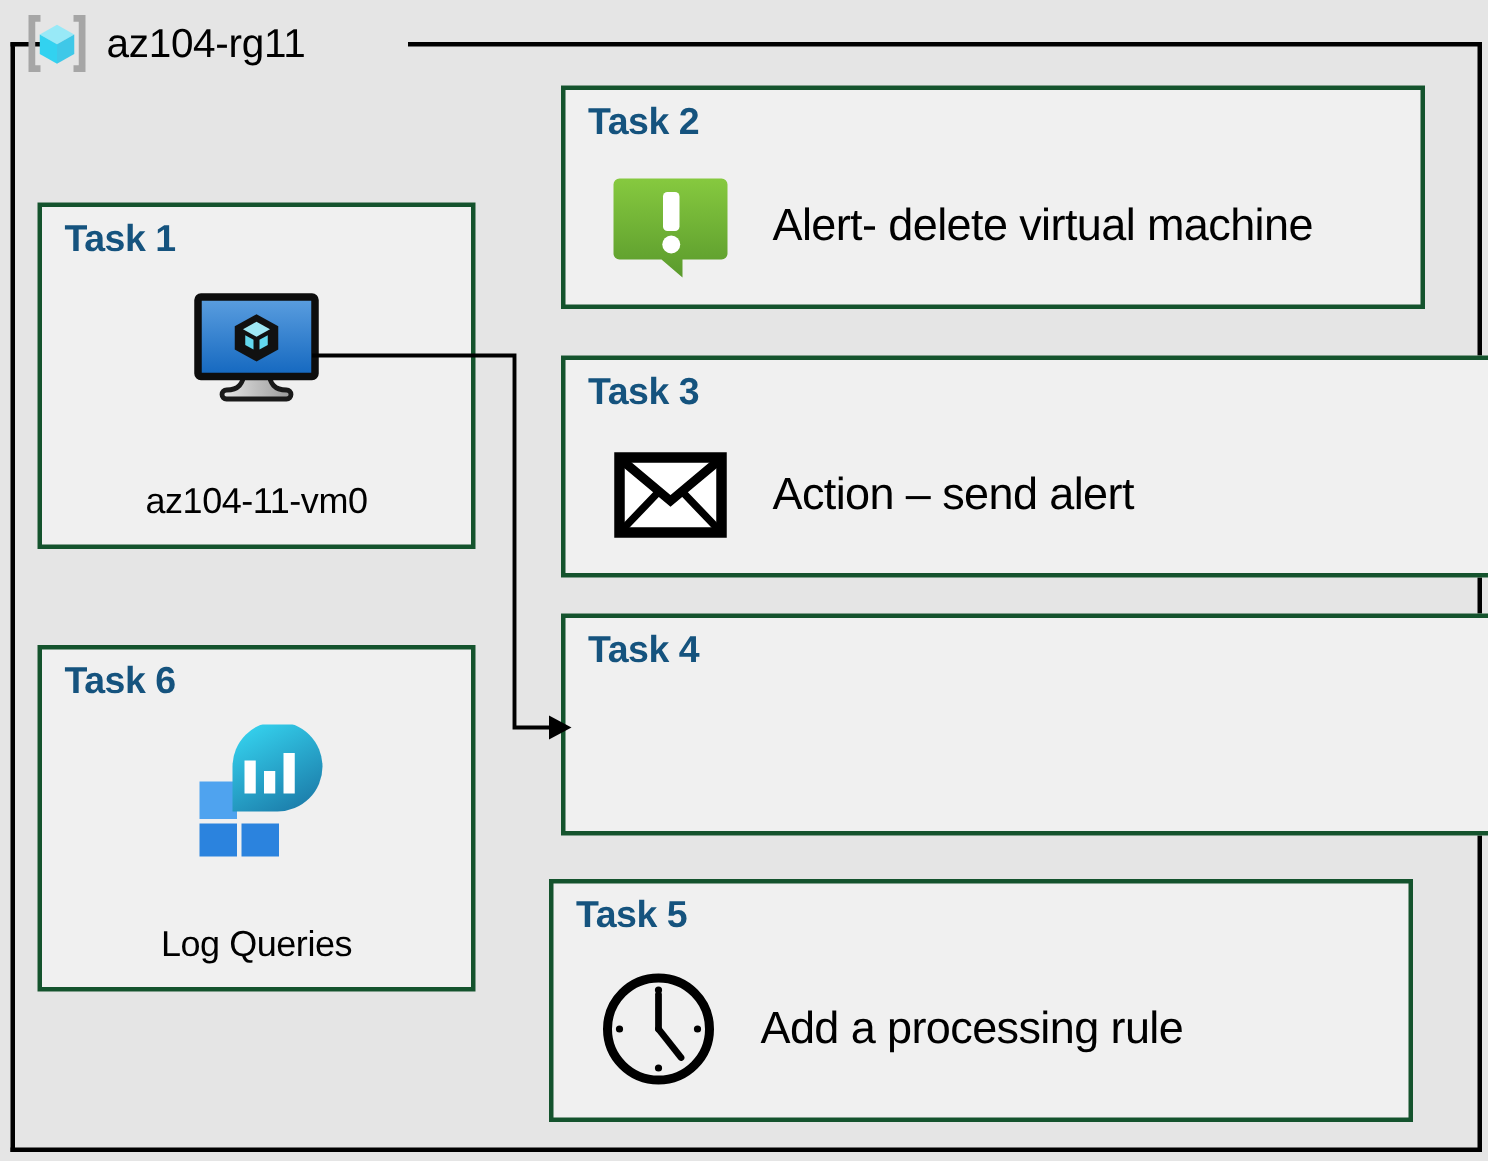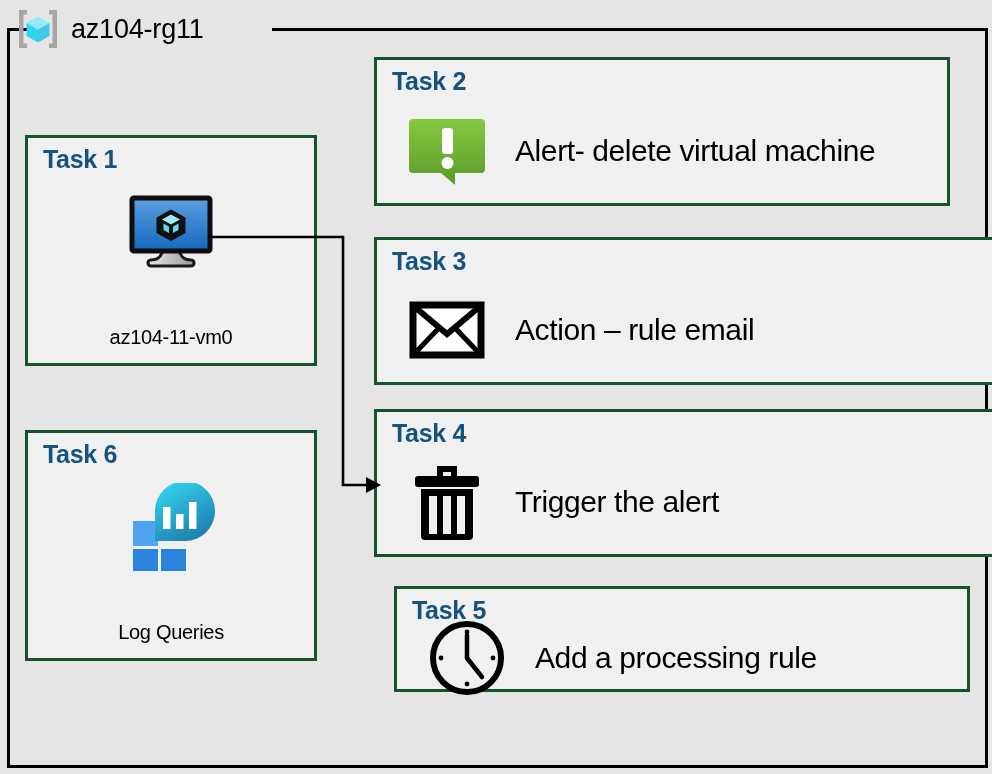--- a/index.html
+++ b/index.html
@@ -100,21 +100,21 @@
     display: flex;
     align-items: center;
     justify-content: center;
   }
   .box-left .caption {
     position: absolute;
     left: 0;
     right: 0;
     bottom: 14px;
     text-align: center;
-    font-size: 20px;
+    font-size: 24px;
     color: #000000;
     letter-spacing: -0.3px;
   }
 
   
   .box-right .row {
     position: absolute;
     left: 28px;
     right: 14px;
     top: 44px;
@@ -137,21 +137,21 @@
     letter-spacing: -0.4px;
     white-space: nowrap;
   }
 
   
   #task1 { left: 25px;  top: 135px; width: 292px; height: 231px; }
   #task6 { left: 25px;  top: 430px; width: 292px; height: 231px; }
   #task2 { left: 374px; top: 57px;  width: 576px; height: 149px; }
   #task3 { left: 374px; top: 237px; width: 636px; height: 148px; }
   #task4 { left: 374px; top: 409px; width: 632px; height: 148px; }
-  #task5 { left: 394px; top: 586px; width: 576px; height: 106px; }
+  #task5 { left: 366px; top: 586px; width: 576px; height: 162px; }
 
   
   #connector {
     position: absolute;
     left: 0;
     top: 0;
     width: 992px;
     height: 774px;
     pointer-events: none;
   }
@@ -261,43 +261,26 @@
   <div class="task-box box-right" id="task3">
     <div class="task-title">Task 3</div>
     <div class="row">
       <div class="icon-slot">
         <svg width="76" height="58" viewBox="0 0 76 58" xmlns="http://www.w3.org/2000/svg">
           <rect x="4" y="4" width="68" height="50" fill="#ffffff" stroke="#000000" stroke-width="7"></rect>
           <path d="M7 7 L38 33 L69 7" fill="none" stroke="#000000" stroke-width="6"></path>
           <path d="M7 51 L29 28 M69 51 L47 28" fill="none" stroke="#000000" stroke-width="5"></path>
         </svg>
       </div>
-      <div class="caption">Action – rule email</div>
+      <div class="caption">Action – send alert</div>
     </div>
   </div>
 
   <div class="task-box box-right" id="task4">
     <div class="task-title">Task 4</div>
-    <div class="row">
-      <div class="icon-slot">
-        <svg width="72" height="80" viewBox="0 0 72 80" xmlns="http://www.w3.org/2000/svg">
-
-          <path d="M26 4 h20 v10 h-6 v-4 h-8 v4 h-6 z" fill="#000000"></path>
-
-          <rect x="4" y="14" width="64" height="11" rx="3" fill="#000000"></rect>
-
-          <path d="M10 27 h52 v47 a4 4 0 0 1 -4 4 h-44 a4 4 0 0 1 -4 -4 z" fill="#000000"></path>
-
-          <rect x="18" y="34" width="8" height="38" fill="#f0f0f0"></rect>
-          <rect x="32" y="34" width="8" height="38" fill="#f0f0f0"></rect>
-          <rect x="46" y="34" width="8" height="38" fill="#f0f0f0"></rect>
-        </svg>
-      </div>
-      <div class="caption">Trigger the alert</div>
-    </div>
   </div>
 
   <div class="task-box box-right" id="task5">
     <div class="task-title">Task 5</div>
     <div class="row">
       <div class="icon-slot">
         <svg width="80" height="80" viewBox="0 0 80 80" xmlns="http://www.w3.org/2000/svg">
           <circle cx="40" cy="40" r="34" fill="none" stroke="#000000" stroke-width="6"></circle>
 
           <circle cx="40" cy="14" r="2.4" fill="#000000"></circle>

